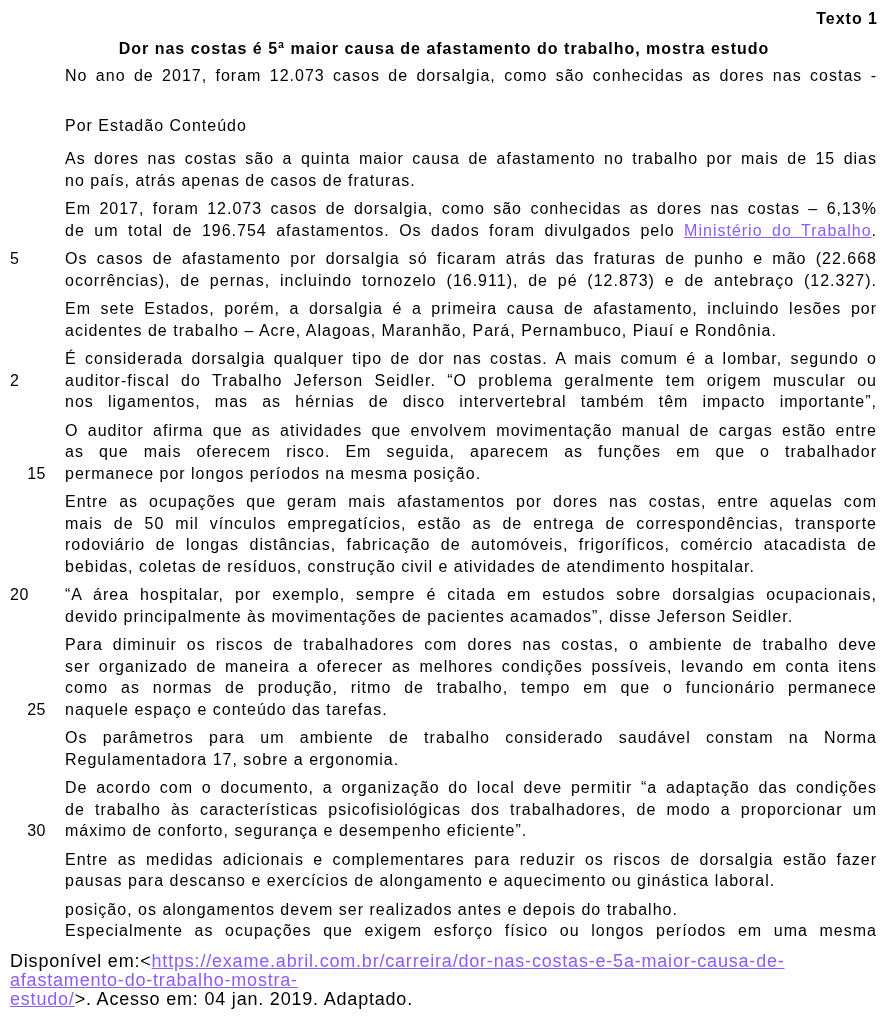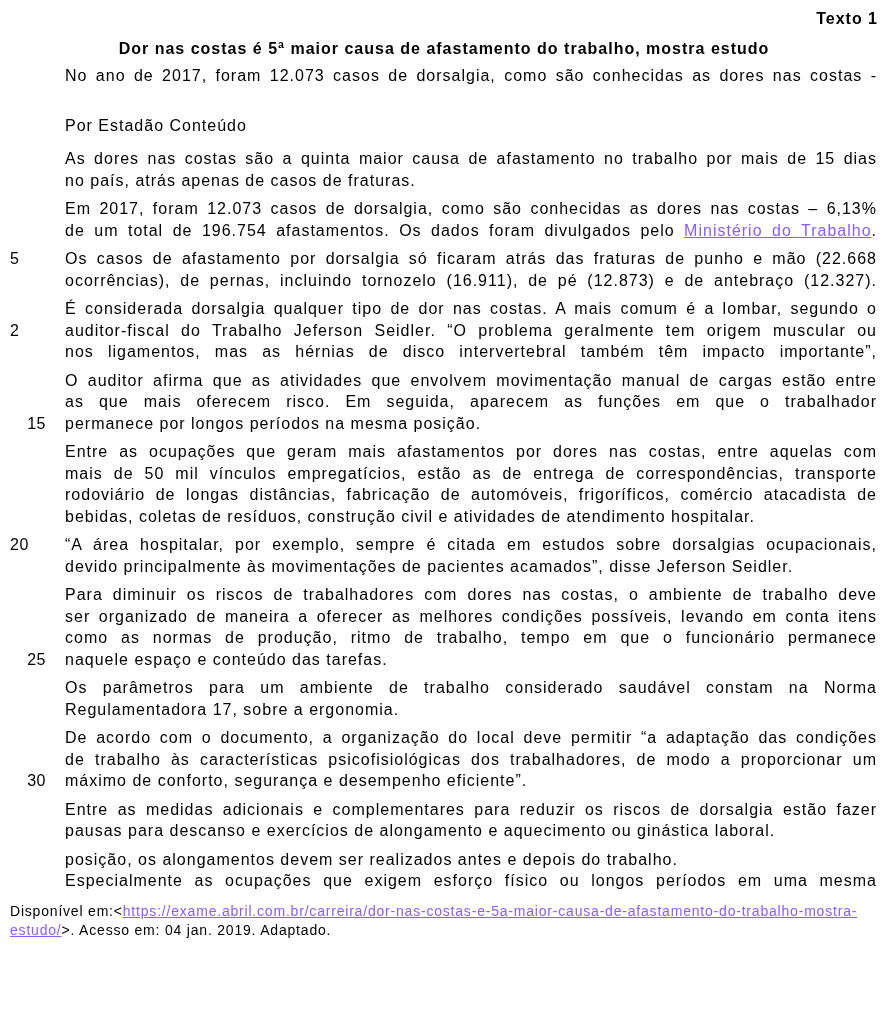--- a/index.html
+++ b/index.html
@@ -24,21 +24,21 @@
     position: relative; font-size: 16px; letter-spacing: 1px; line-height: 21.5px;
     white-space: normal;
   }
   .tline.just { text-align: justify; text-align-last: justify; }
   .lnum {
     position: absolute; left: -55px; top: 0; width: 36px;
     text-align: right; font-size: 16px; letter-spacing: 0.5px; line-height: 21.5px;
   }
   .ulink { text-decoration: underline; color: #8b5cf6; cursor: pointer; }
   .source { margin: 10px 0 0 0; width: 868px; }
-  .source .tline { font-size: 14px; letter-spacing: 0.8px; line-height: 19px; }
+  .source .tline { font-size: 18px; letter-spacing: 0.8px; line-height: 19px; }
 </style>
 </head>
 <body>
 
 <div class="page">
   <div class="doc-label">Texto 1</div>
   <h1 class="doc-title">Dor nas costas é 5ª maior causa de afastamento do trabalho, mostra estudo</h1>
   <div class="lead" id="lead">
       <div class="tline just"><span>No ano de 2017, foram 12.073 casos de dorsalgia, como são conhecidas as dores nas costas -</span></div>
     </div>
@@ -48,20 +48,24 @@
         <div class="tline just"><span>As dores nas costas são a quinta maior causa de afastamento no trabalho por mais de 15 dias</span></div>
         <div class="tline"><span>no país, atrás apenas de casos de fraturas.</span></div>
       </div>
       <div class="para">
         <div class="tline just"><span>Em 2017, foram 12.073 casos de dorsalgia, como são conhecidas as dores nas costas – 6,13%</span></div>
         <div class="tline just"><span>de um total de 196.754 afastamentos. Os dados foram divulgados pelo </span><span class="ulink">Ministério do Trabalho</span><span>.</span></div>
       </div>
       <div class="para">
         <div class="tline just"><span>Os casos de afastamento por dorsalgia só ficaram atrás das fraturas de punho e mão (22.668</span><span class="lnum">5</span></div>
         <div class="tline just"><span>ocorrências), de pernas, incluindo tornozelo (16.911), de pé (12.873) e de antebraço (12.327).</span></div>
+      </div>
+      <div class="para">
+        <div class="tline just"><span>Em sete Estados, porém, a dorsalgia é a primeira causa de afastamento, incluindo lesões por</span></div>
+        <div class="tline"><span>acidentes de trabalho – Acre, Alagoas, Maranhão, Pará, Pernambuco, Piauí e Rondônia.</span></div>
       </div>
       <div class="para">
         <div class="tline just"><span>É considerada dorsalgia qualquer tipo de dor nas costas. A mais comum é a lombar, segundo o</span></div>
         <div class="tline just"><span>auditor-fiscal do Trabalho Jeferson Seidler. “O problema geralmente tem origem muscular ou</span><span class="lnum">2</span></div>
         <div class="tline just"><span>nos ligamentos, mas as hérnias de disco intervertebral também têm impacto importante”,</span></div>
       </div>
       <div class="para">
         <div class="tline just"><span>O auditor afirma que as atividades que envolvem movimentação manual de cargas estão entre</span></div>
         <div class="tline just"><span>as que mais oferecem risco. Em seguida, aparecem as funções em que o trabalhador</span></div>
         <div class="tline"><span>permanece por longos períodos na mesma posição.</span><span class="lnum">15</span></div>

